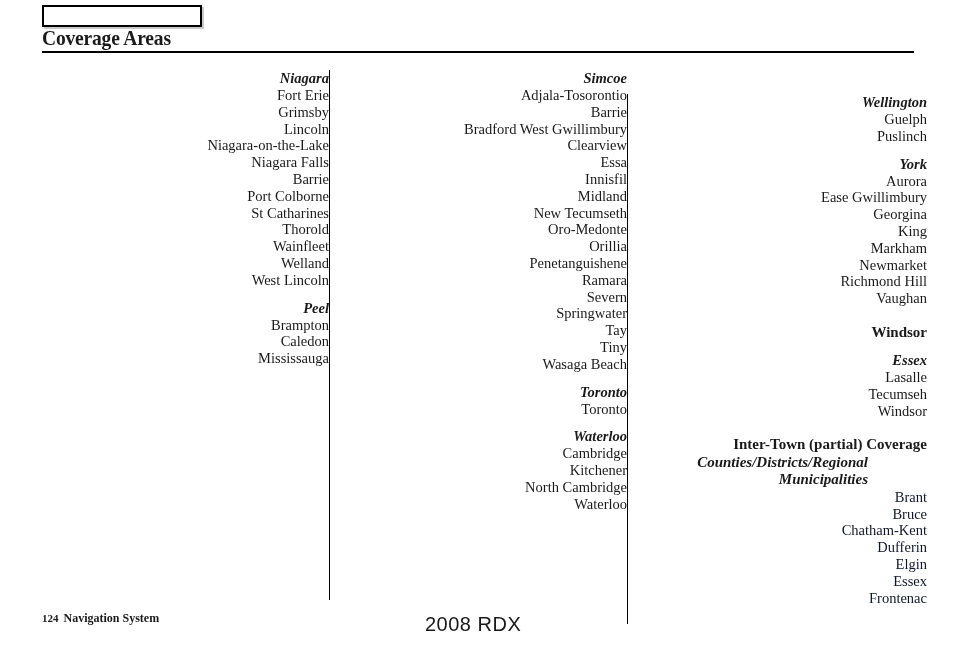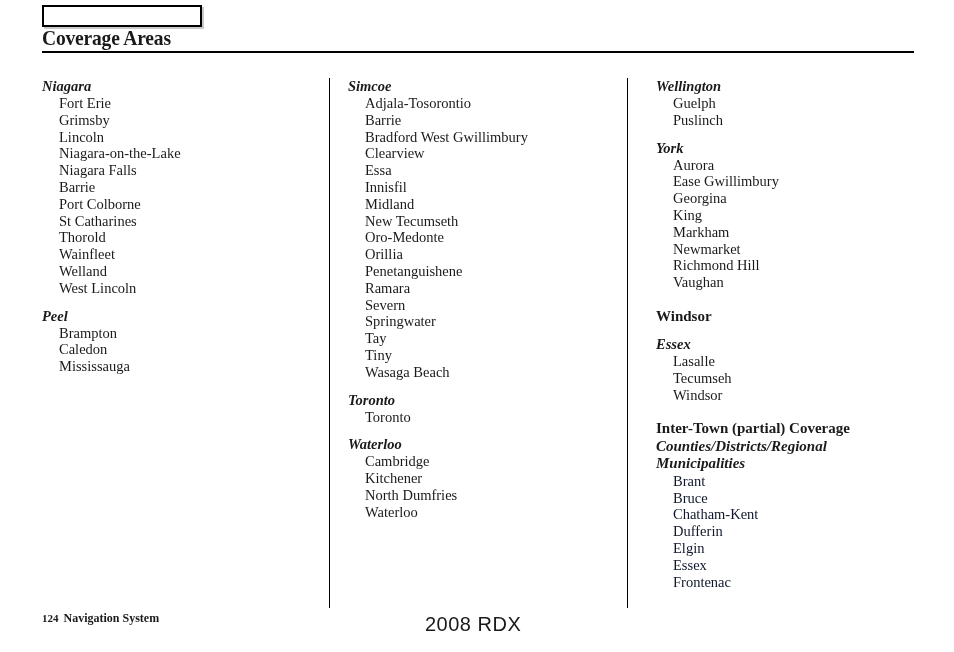--- a/index.html
+++ b/index.html
@@ -56,27 +56,28 @@
   #columns {
     position: absolute;
     left: 0;
     top: 66px;
     width: 954px;
     height: 530px;
   }
 
   .column {
     position: absolute;
-    top: 12px;
+    top: 4px;
     height: 530px;
     box-sizing: border-box;
+    text-align: right;
   }
   .col-1 { left: 42px;  width: 287px; }
   .col-2 { left: 329px; width: 298px; padding-left: 18px; border-left: 1px solid #000; }
-  .col-3 { left: 627px; width: 300px; padding-left: 28px; border-left: 1px solid #000; }
+  .col-3 { left: 627px; width: 300px; border-left: 1px solid #000; margin-top: 24px; }
 
   .group { }
 
   .group-heading {
     font-size: 14.5px;
     font-weight: bold;
     font-style: italic;
     line-height: 17px;
     margin: 0;
     white-space: nowrap;
@@ -208,21 +209,21 @@
       <ul class="item-list">
         <li>Toronto</li>
       </ul>
     </div>
 
     <div class="group spaced-top">
       <div class="group-heading">Waterloo</div>
       <ul class="item-list">
         <li>Cambridge</li>
         <li>Kitchener</li>
-        <li>North Dumfries</li>
+        <li>North Cambridge</li>
         <li>Waterloo</li>
       </ul>
     </div>
 
   </div>
 
   <div class="column col-3">
 
     <div class="group">
       <div class="group-heading">Wellington</div>

